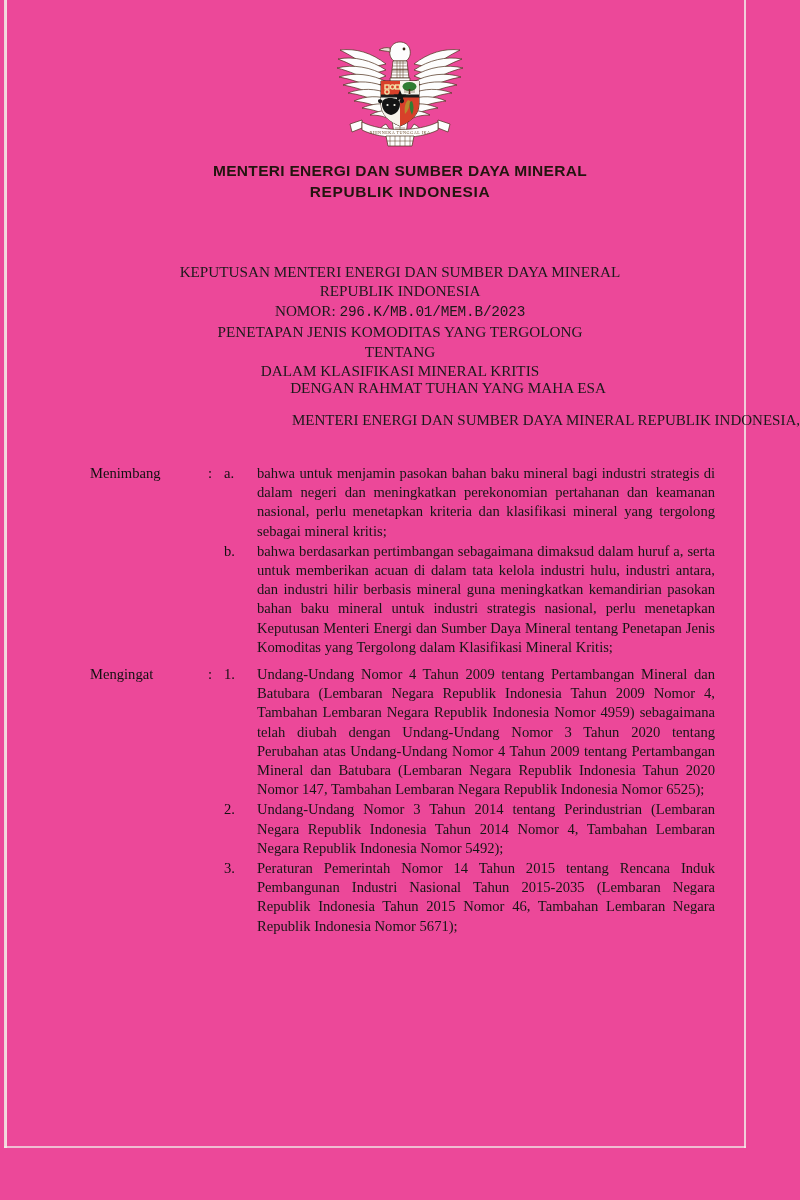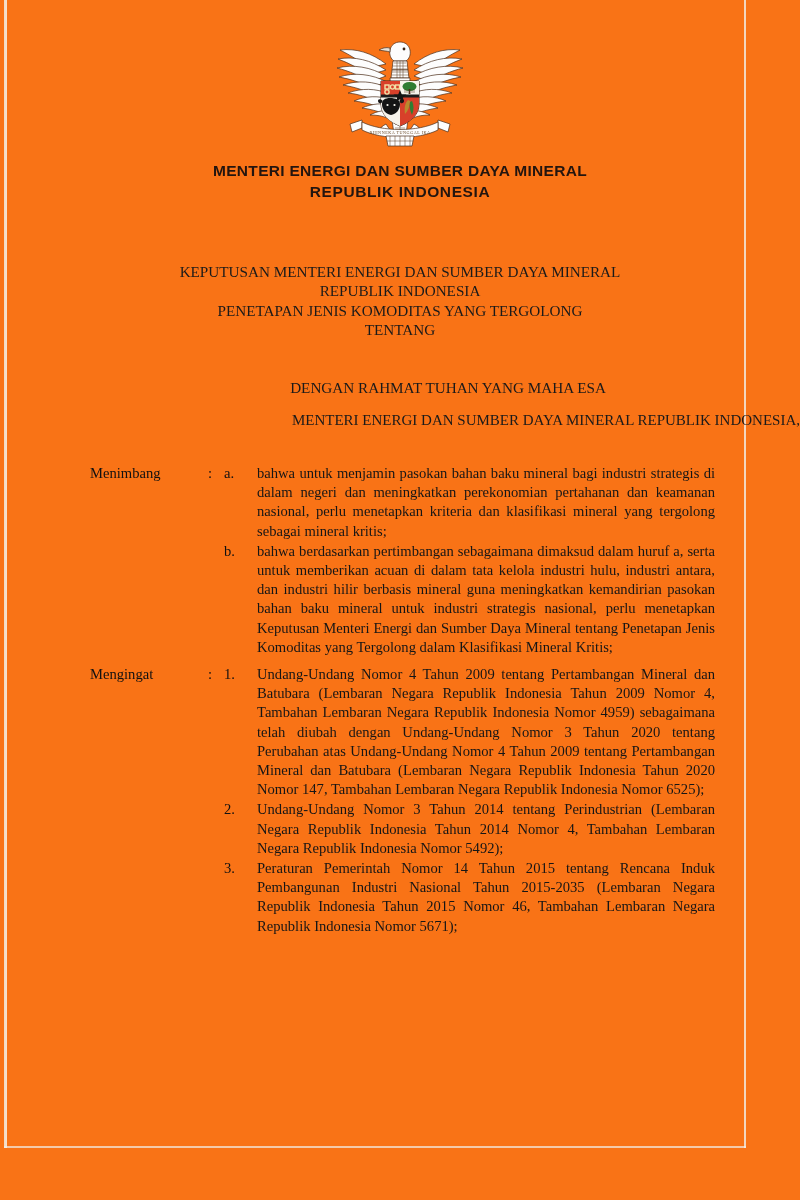--- a/index.html
+++ b/index.html
@@ -13,21 +13,21 @@
     position: relative;
     overflow: hidden;
     font-family: "Liberation Serif", "DejaVu Serif", serif;
     color: #111111;
   }
 
   
   .page {
     position: absolute;
     inset: 0;
-    background: #f97316;
+    background: #ec4899;
   }
   .scan-edge-left {
     position: absolute;
     left: 4px;
     top: 0;
     width: 3px;
     height: 1148px;
     background: linear-gradient(to right, #efece2, #f8f6ef);
     opacity: .85;
   }
@@ -302,22 +302,27 @@
   </div>
 
   <div class="ministry-header">
     <div class="line1">MENTERI ENERGI DAN SUMBER DAYA MINERAL</div>
     <div class="line2">REPUBLIK INDONESIA</div>
   </div>
 
   <div class="title-block">
     <div class="t-line">KEPUTUSAN MENTERI ENERGI DAN SUMBER DAYA MINERAL</div>
     <div class="t-line">REPUBLIK INDONESIA</div>
+    <div class="t-line">
+      <span>NOMOR:</span>
+      <span class="nomor-num">296.K/MB.01/MEM.B/2023</span>
+    </div>
     <div class="t-line">PENETAPAN JENIS KOMODITAS YANG TERGOLONG</div>
     <div class="t-line">TENTANG</div>
+    <div class="t-line">DALAM KLASIFIKASI MINERAL KRITIS</div>
   </div>
 
   <div class="blessing">DENGAN RAHMAT TUHAN YANG MAHA ESA</div>
 
   <div class="authority">MENTERI ENERGI DAN SUMBER DAYA MINERAL REPUBLIK INDONESIA,</div>
 
   <div class="clauses">
 
     <div class="section">
       <div class="clause-row">

